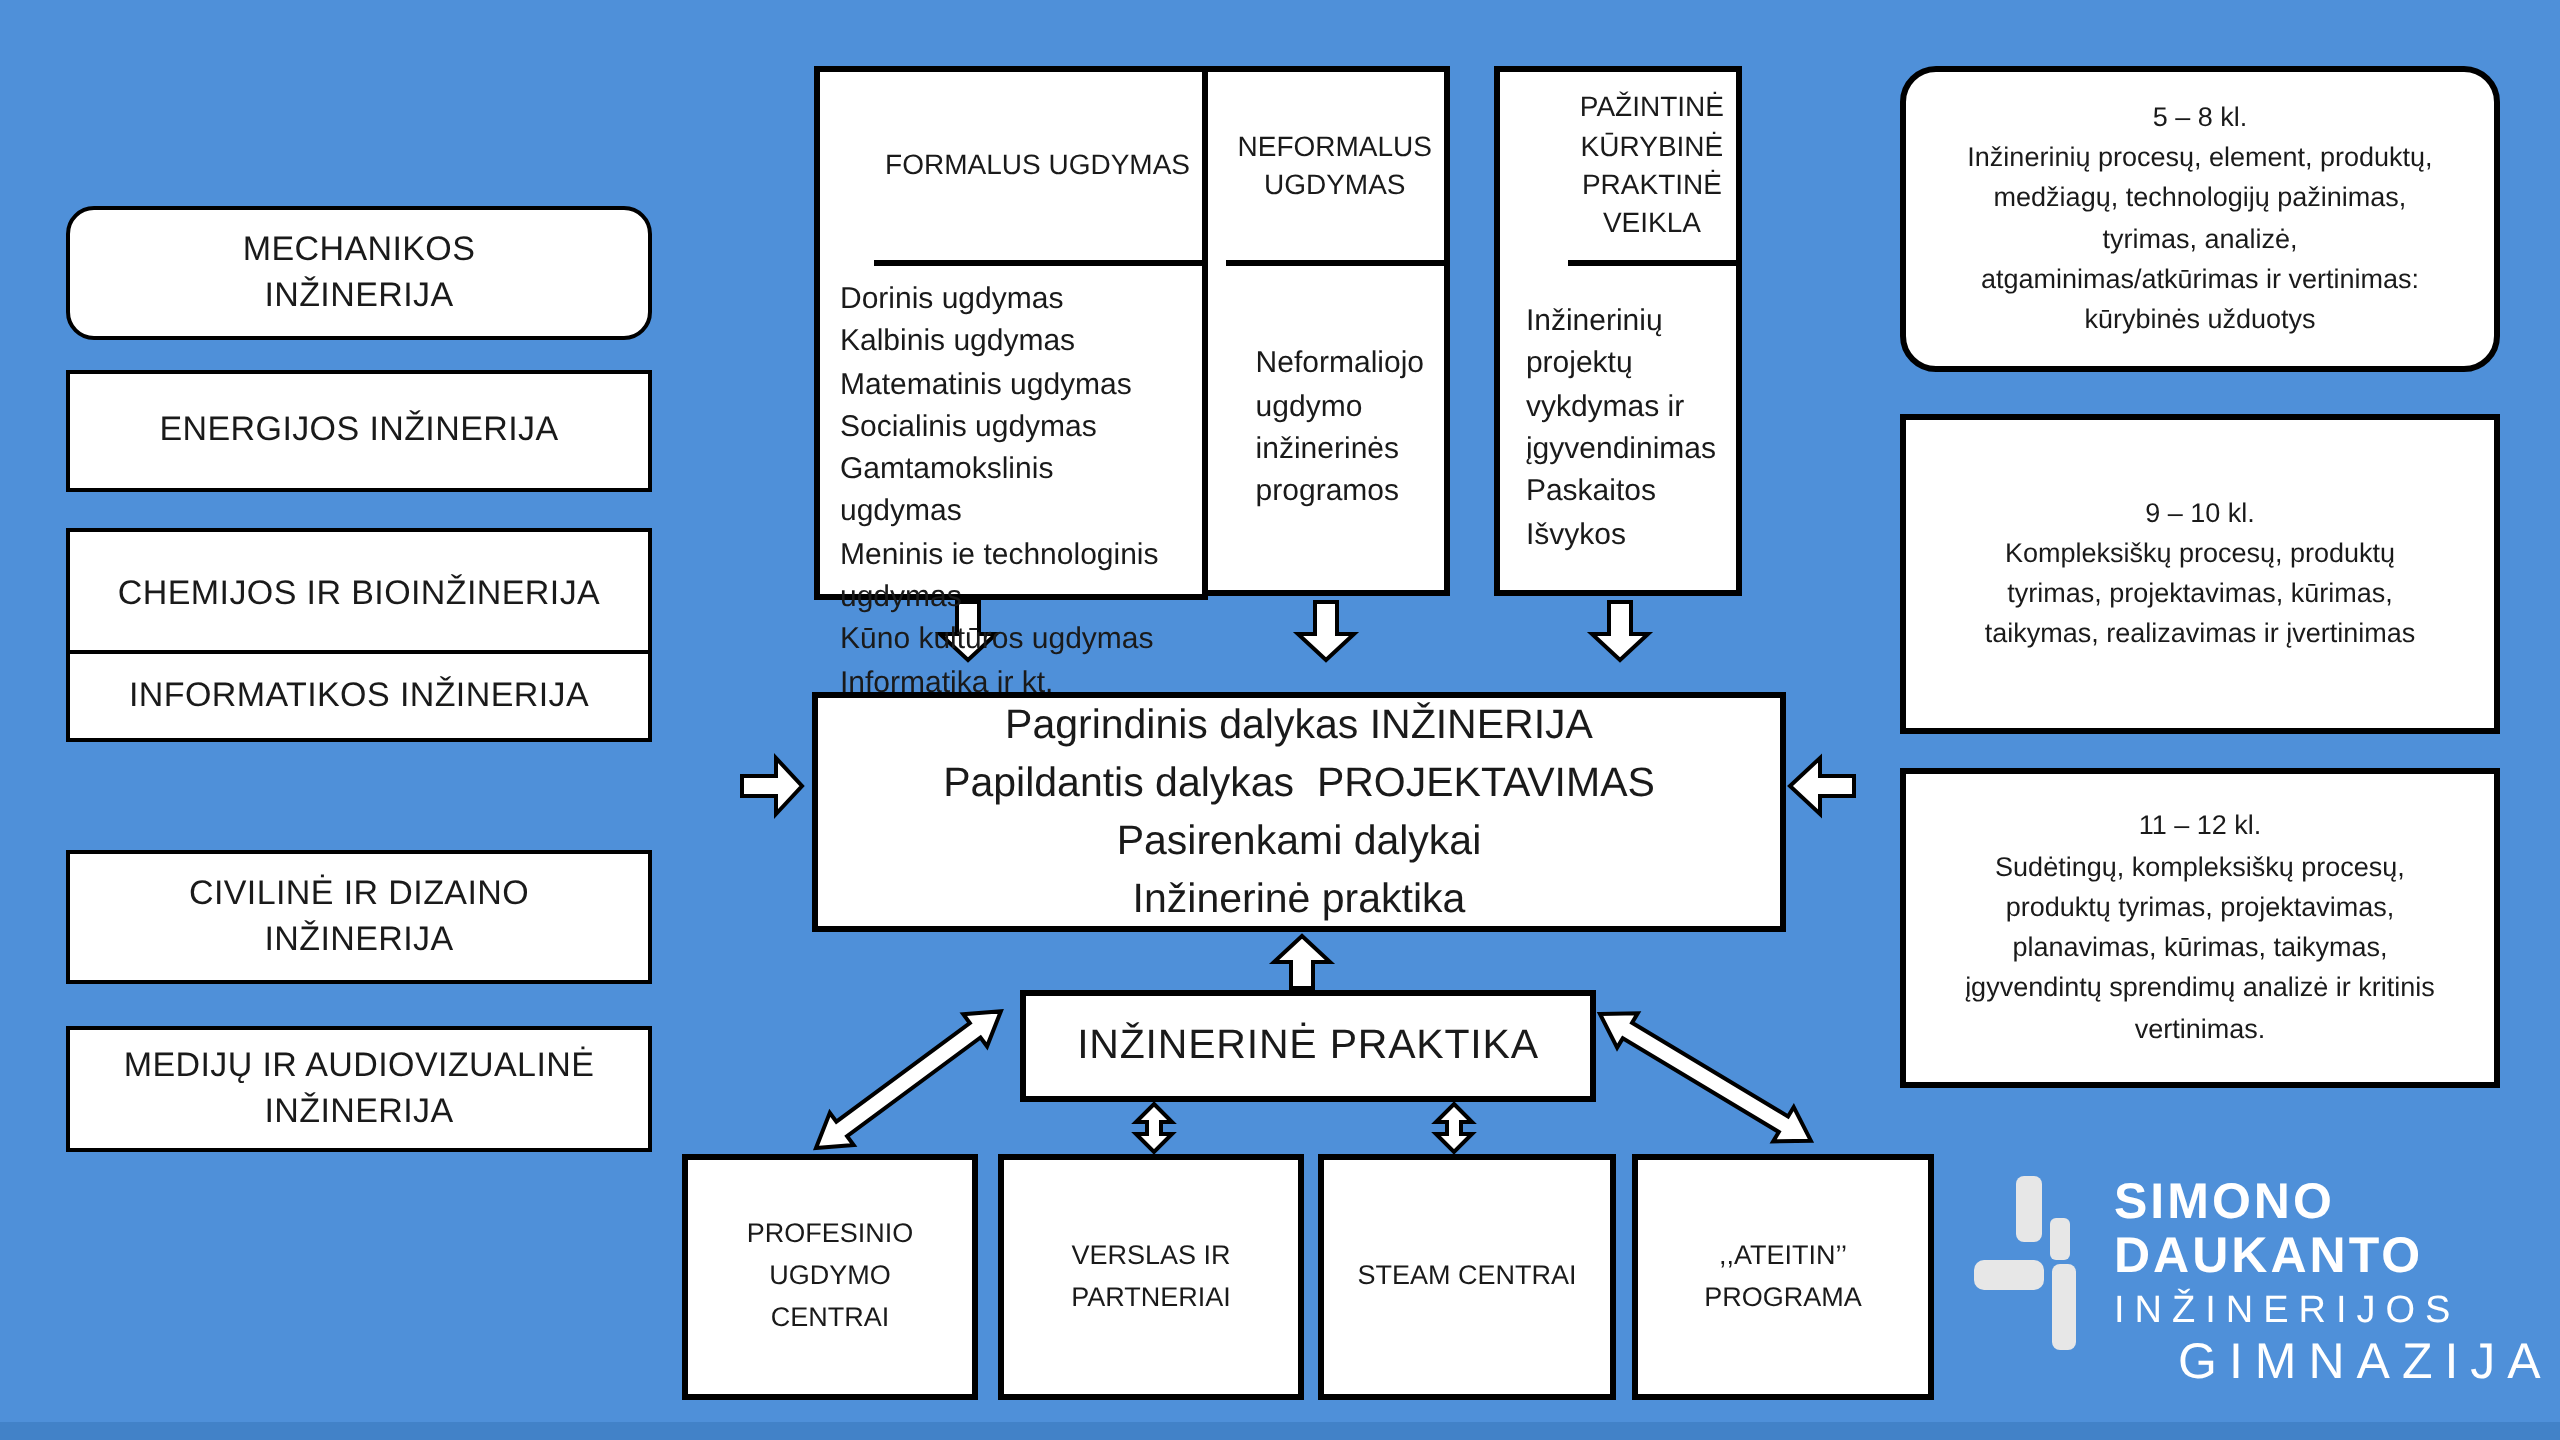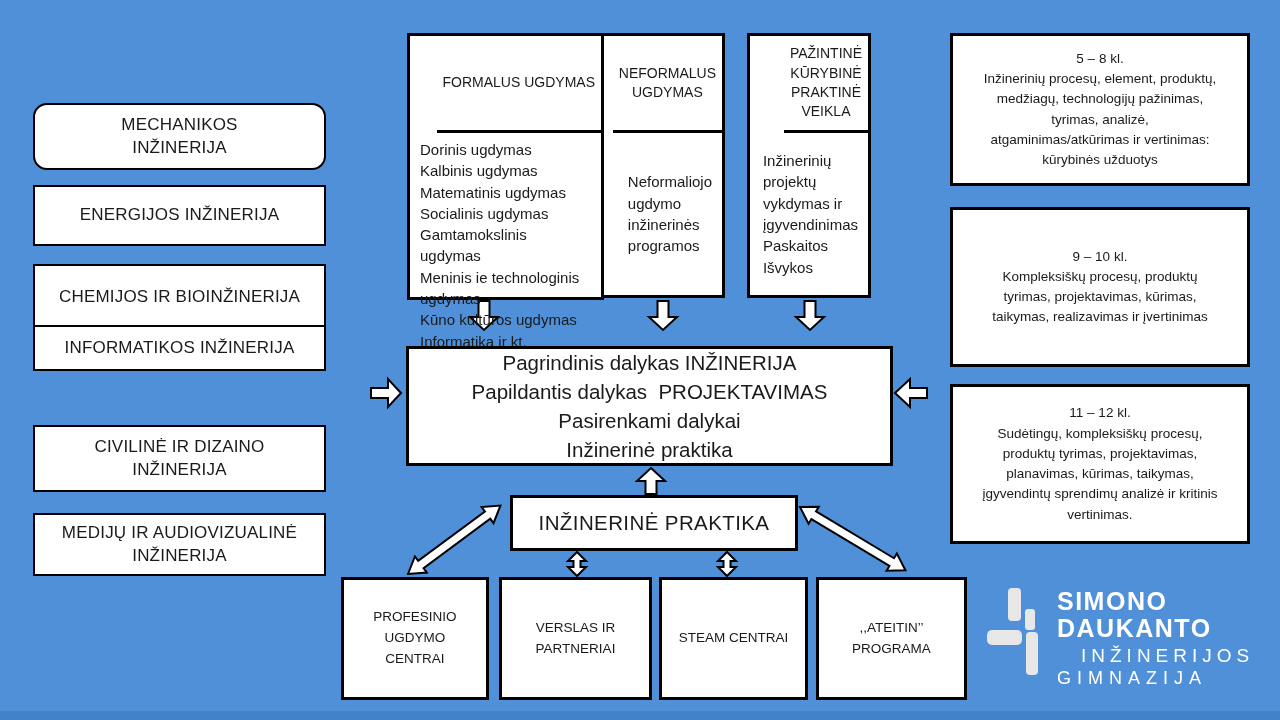--- a/index.html
+++ b/index.html
@@ -39,21 +39,21 @@
   }
   .edu-body{
     flex:1; display:flex; align-items:center; justify-content:flex-start;
     text-align:left; font-size:15px; line-height:1.42; white-space:pre-line; padding:6px 10px;
   }
   .edu-formalus{left:383px; top:33px; width:197px; height:267px;margin-left:24px;}
   .edu-neformalus{left:601px; top:33px; width:124px; height:265px;}
   .edu-pazintine{left:747px; top:33px; width:124px; height:265px;}
 
   .grade-box{left:950px; width:300px; border-width:3px; flex-direction:column; font-size:13.5px; line-height:1.5; padding:6px 8px;}
-  .gb1{top:33px; height:153px;}
+  .gb1{top:33px; height:153px;border-radius:18px;}
   .gb2{top:207px; height:160px;}
   .gb3{top:384px; height:160px;}
 
   .core-box{left:406px; top:346px; width:487px; height:120px; border-width:3px; font-size:20.5px; line-height:1.42;}
   .practice-box{left:510px; top:495px; width:288px; height:56px; border-width:3px; font-size:20.5px; letter-spacing:.4px;}
 
   .partner-box{top:577px; height:123px; border-width:3px; font-size:13.5px; line-height:1.55;}
   .pb1{left:341px; width:148px;}
   .pb2{left:499px; width:153px;}
   .pb3{left:659px; width:149px;}
@@ -64,22 +64,22 @@
 
   .logo{position:absolute; left:985px; top:585px; width:285px; height:112px;}
   .logo .bar{position:absolute; background:var(--logo-mark);}
   .bar-a{left:23px; top:3px; width:13px; height:33px; border-radius:4px;}
   .bar-b{left:40px; top:24px; width:10px; height:21px; border-radius:3px;}
   .bar-c{left:2px;  top:45px; width:35px; height:15px; border-radius:5px;}
   .bar-d{left:41px; top:47px; width:12px; height:43px; border-radius:4px;}
   .logo-text{position:absolute; left:72px; color:var(--logo-text); line-height:1; white-space:nowrap;}
   .lt1{top:4px;  font-size:25px; font-weight:bold; letter-spacing:1.5px;}
   .lt2{top:31px; font-size:25px; font-weight:bold; letter-spacing:1.5px;}
-  .lt3{top:61px; font-size:19px; letter-spacing:5px;margin-left:24px;}
-  .lt4{top:84px; font-size:18px; letter-spacing:6px;}
+  .lt3{top:61px; font-size:19px; letter-spacing:5px;}
+  .lt4{top:84px; font-size:25px; letter-spacing:6px;margin-left:32px;}
 </style>
 </head>
 <body>
 
 <div class="stage">
 
   <svg class="arrow-layer" viewBox="0 0 1280 720" aria-hidden="true">
     <g>
       <polygon points="478.5,301 489.5,301 489.5,317 498,317 484,330 470,317 478.5,317"></polygon>
     </g>

